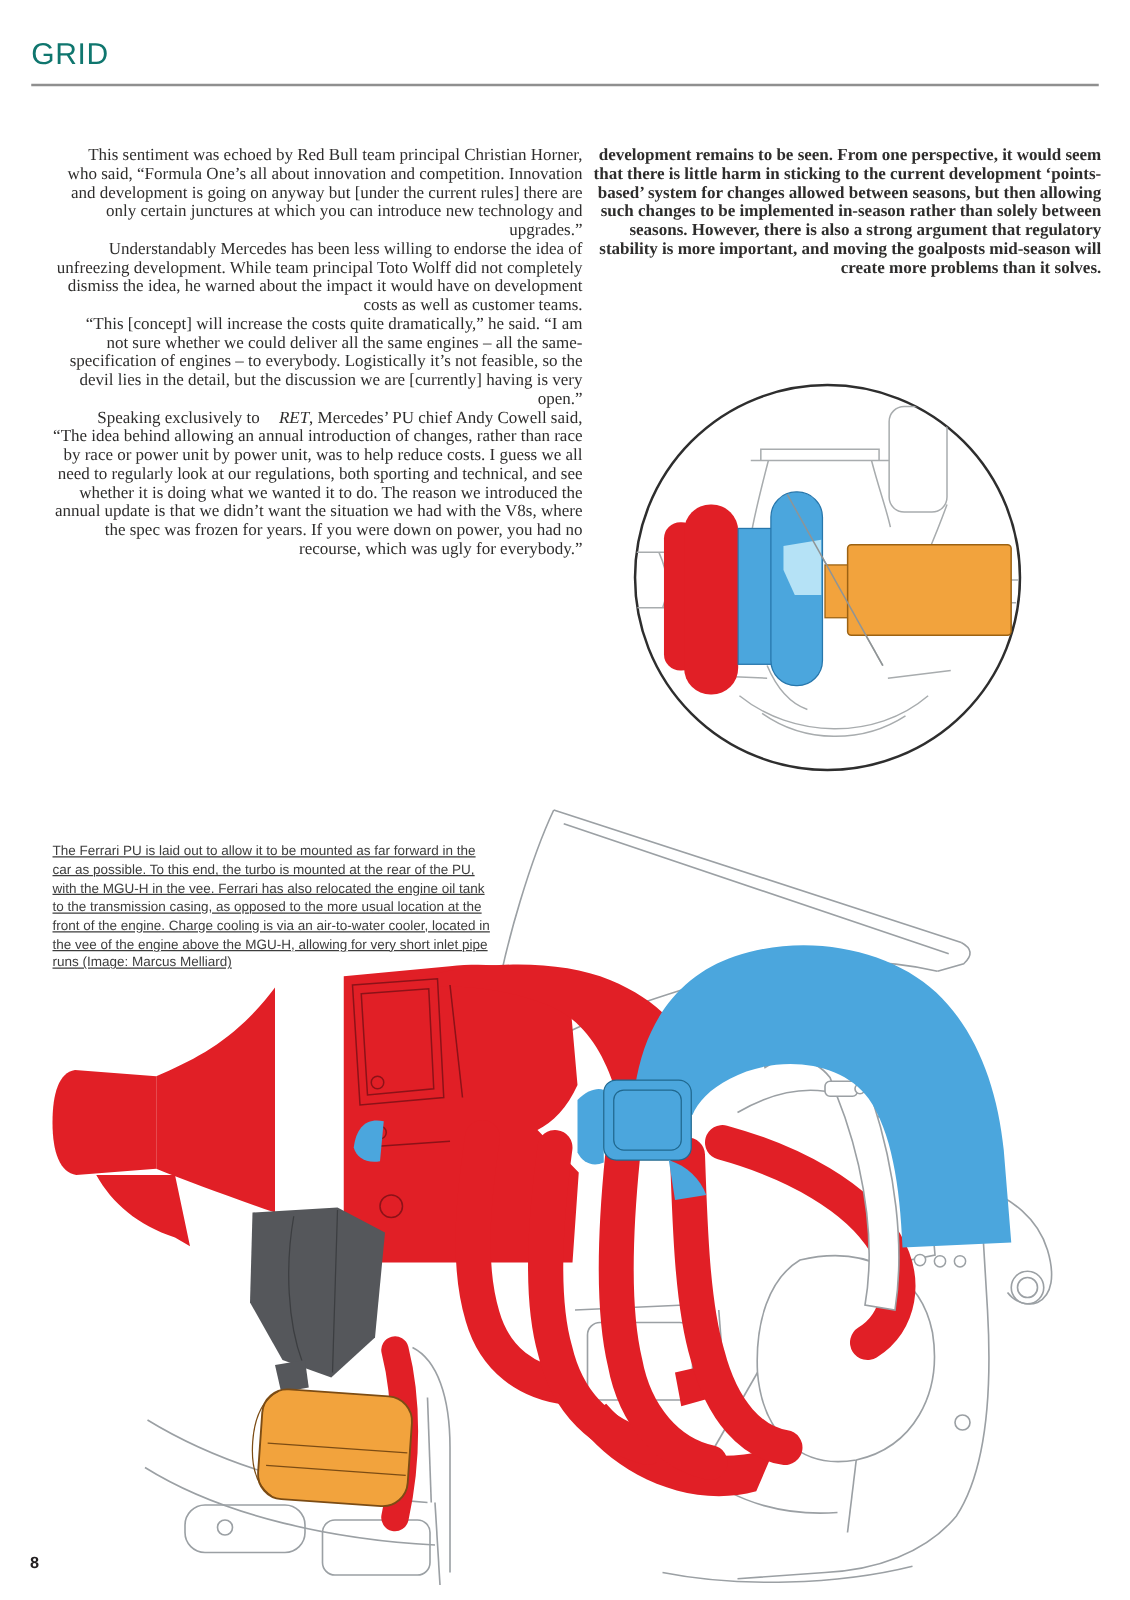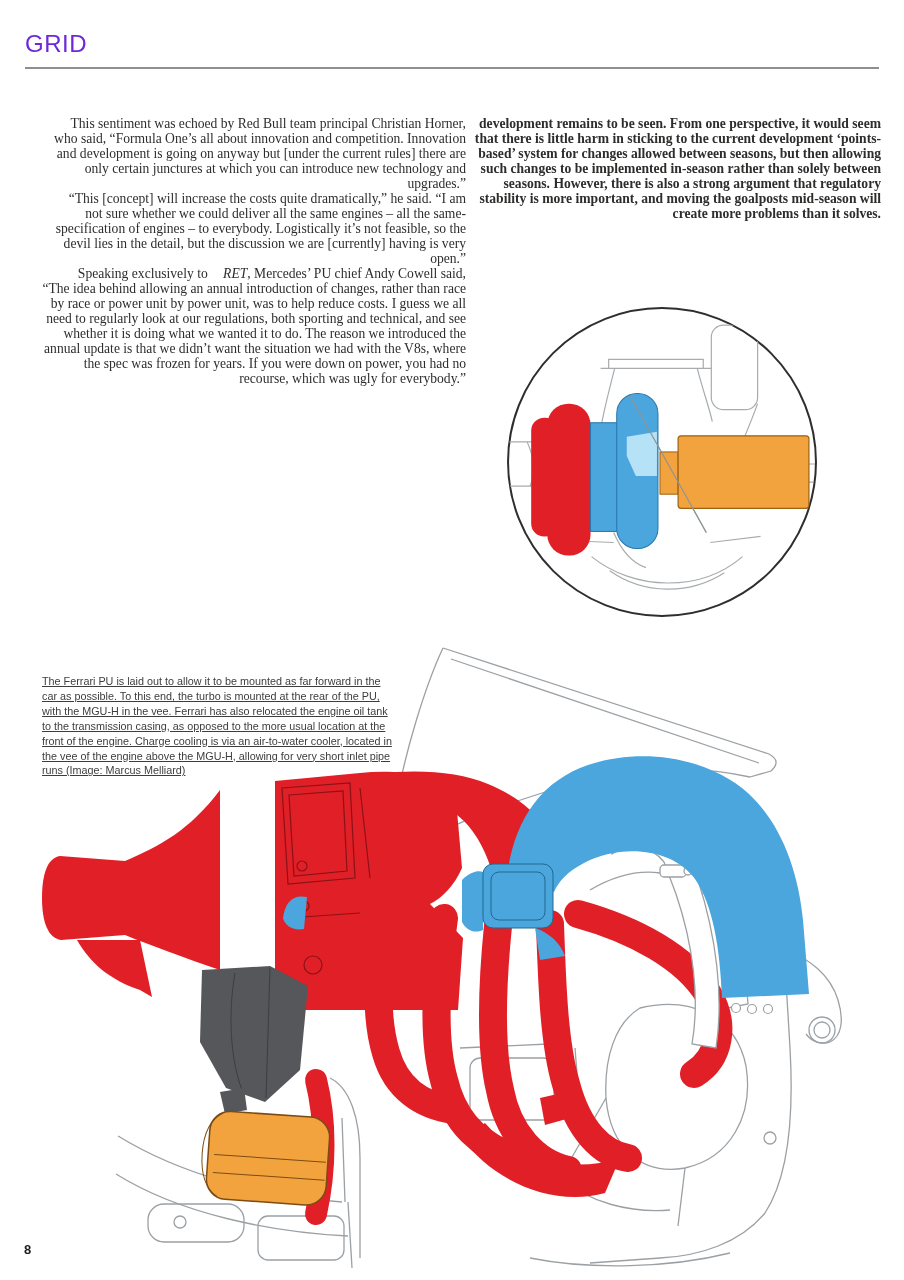--- a/index.html
+++ b/index.html
@@ -1,20 +1,20 @@
 <!DOCTYPE html>
 <html><head>
 <meta charset="utf-8">
 <style>
   html,body{margin:0;padding:0;background:#e8e8e8;}
   .page{position:relative;width:904px;height:1280px;background:#ffffff;overflow:hidden;
         font-family:"Liberation Serif", serif;color:#2e2d2c;}
   .masthead{position:absolute;left:25px;top:30px;width:854px;}
   .masthead h1{margin:0;font-family:"Liberation Sans", sans-serif;font-weight:400;
-        font-size:24px;letter-spacing:0.5px;color:#6d28d9;}
+        font-size:24px;letter-spacing:0.5px;color:#0f766e;}
   .rule{position:absolute;left:25px;top:67px;width:854px;height:2px;background:#8f8f8f;}
   .col{position:absolute;top:116px;font-size:13.6px;line-height:15px;text-align:right;}
   .col.left{left:42px;width:424px;}
   .col.right{left:467px;width:414px;}
   .col p{margin:0;text-indent:14px;}
   .col p.noindent{text-indent:0;font-weight:bold;}
   .col em{font-style:italic;margin-left:12px;}
   .caption{position:absolute;left:42px;top:674px;width:352px;
         font-family:"Liberation Sans", sans-serif;font-size:10.8px;line-height:14.9px;color:#3d3d3d;text-decoration:underline;}
   .inset{position:absolute;left:503px;top:303px;width:318px;height:318px;}
@@ -28,20 +28,21 @@
 
 <div class="page">
 
   <div class="masthead">
     <h1>GRID</h1>
   </div>
   <div class="rule"></div>
 
   <div class="col left">
     <p>This sentiment was echoed by Red Bull team principal Christian Horner, who said, “Formula One’s all about innovation and competition. Innovation and development is going on anyway but [under the current rules] there are only certain junctures at which you can introduce new technology and upgrades.”</p>
+    <p>Understandably Mercedes has been less willing to endorse the idea of unfreezing development. While team principal Toto Wolff did not completely dismiss the idea, he warned about the impact it would have on development costs as well as customer teams.</p>
     <p>“This [concept] will increase the costs quite dramatically,” he said. “I am not sure whether we could deliver all the same engines – all the same-specification of engines – to everybody. Logistically it’s not feasible, so the devil lies in the detail, but the discussion we are [currently] having is very open.”</p>
     <p><span>Speaking exclusively to </span><em>RET</em><span>, Mercedes’ PU chief Andy Cowell said, “The idea behind allowing an annual introduction of changes, rather than race by race or power unit by power unit, was to help reduce costs. I guess we all need to regularly look at our regulations, both sporting and technical, and see whether it is doing what we wanted it to do. The reason we introduced the annual update is that we didn’t want the situation we had with the V8s, where the spec was frozen for years. If you were down on power, you had no recourse, which was ugly for everybody.”</span></p>
   </div>
 
   <div class="col right">
     <p class="noindent">development remains to be seen. From one perspective, it would seem that there is little harm in sticking to the current development ‘points-based’ system for changes allowed between seasons, but then allowing such changes to be implemented in-season rather than solely between seasons. However, there is also a strong argument that regulatory stability is more important, and moving the goalposts mid-season will create more problems than it solves.</p>
   </div>
 
   <div class="caption">The Ferrari PU is laid out to allow it to be mounted as far forward in the car as possible. To this end, the turbo is mounted at the rear of the PU, with the MGU-H in the vee. Ferrari has also relocated the engine oil tank to the transmission casing, as opposed to the more usual location at the front of the engine. Charge cooling is via an air-to-water cooler, located in the vee of the engine above the MGU-H, allowing for very short inlet pipe runs (Image: Marcus Melliard)</div>
 

